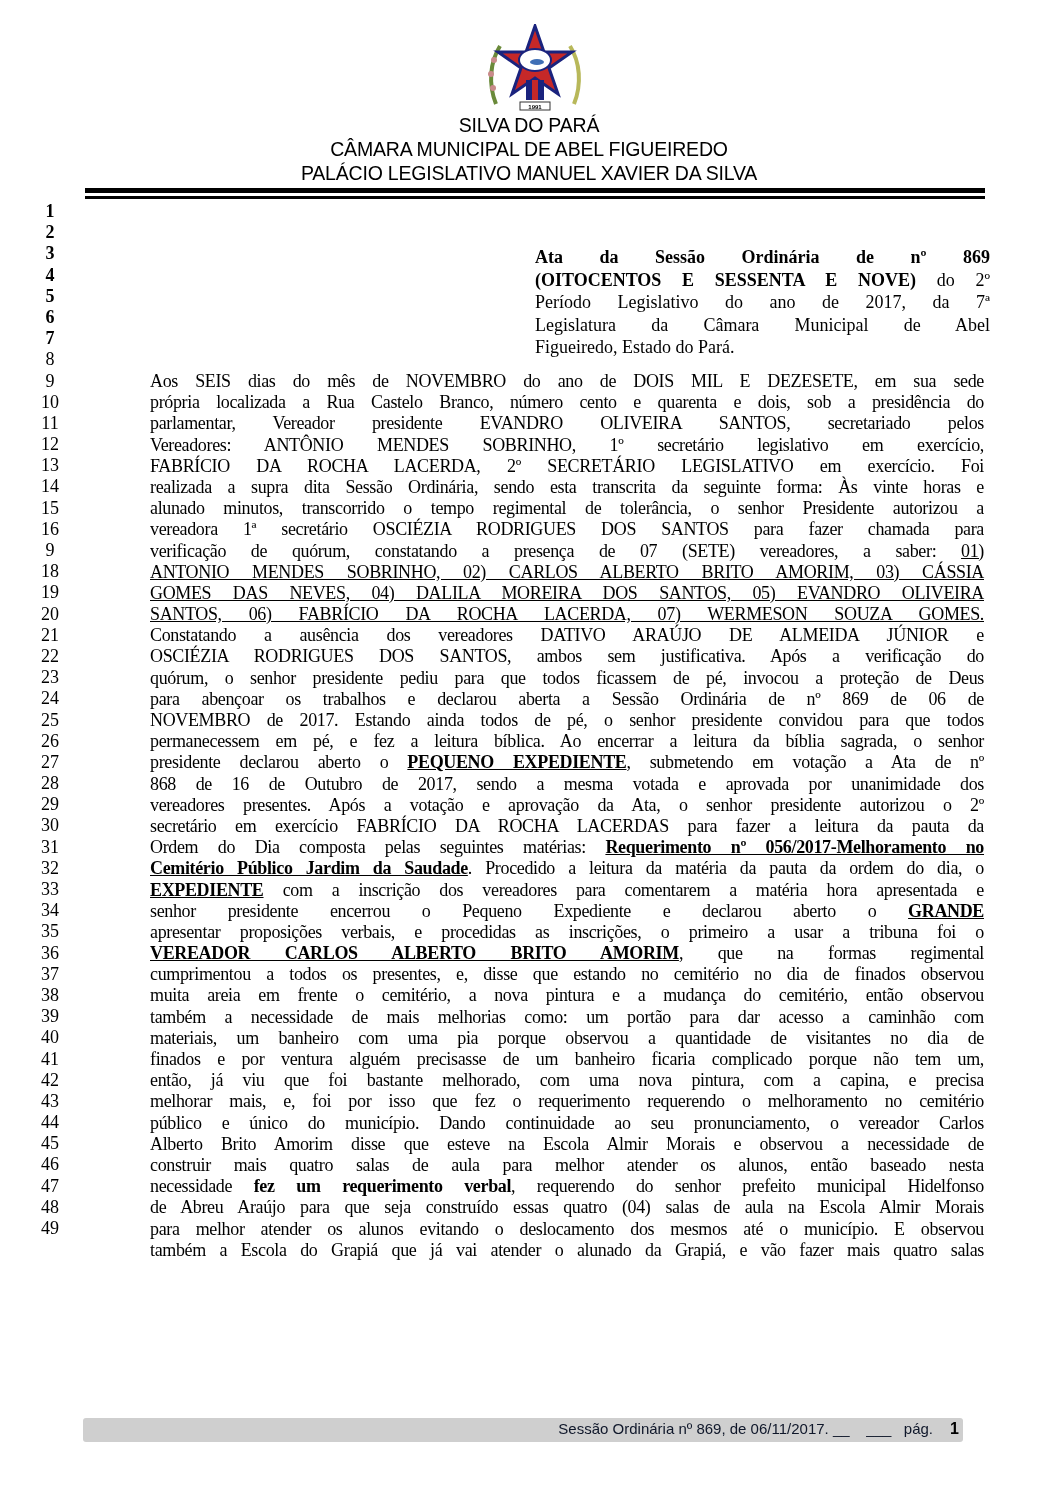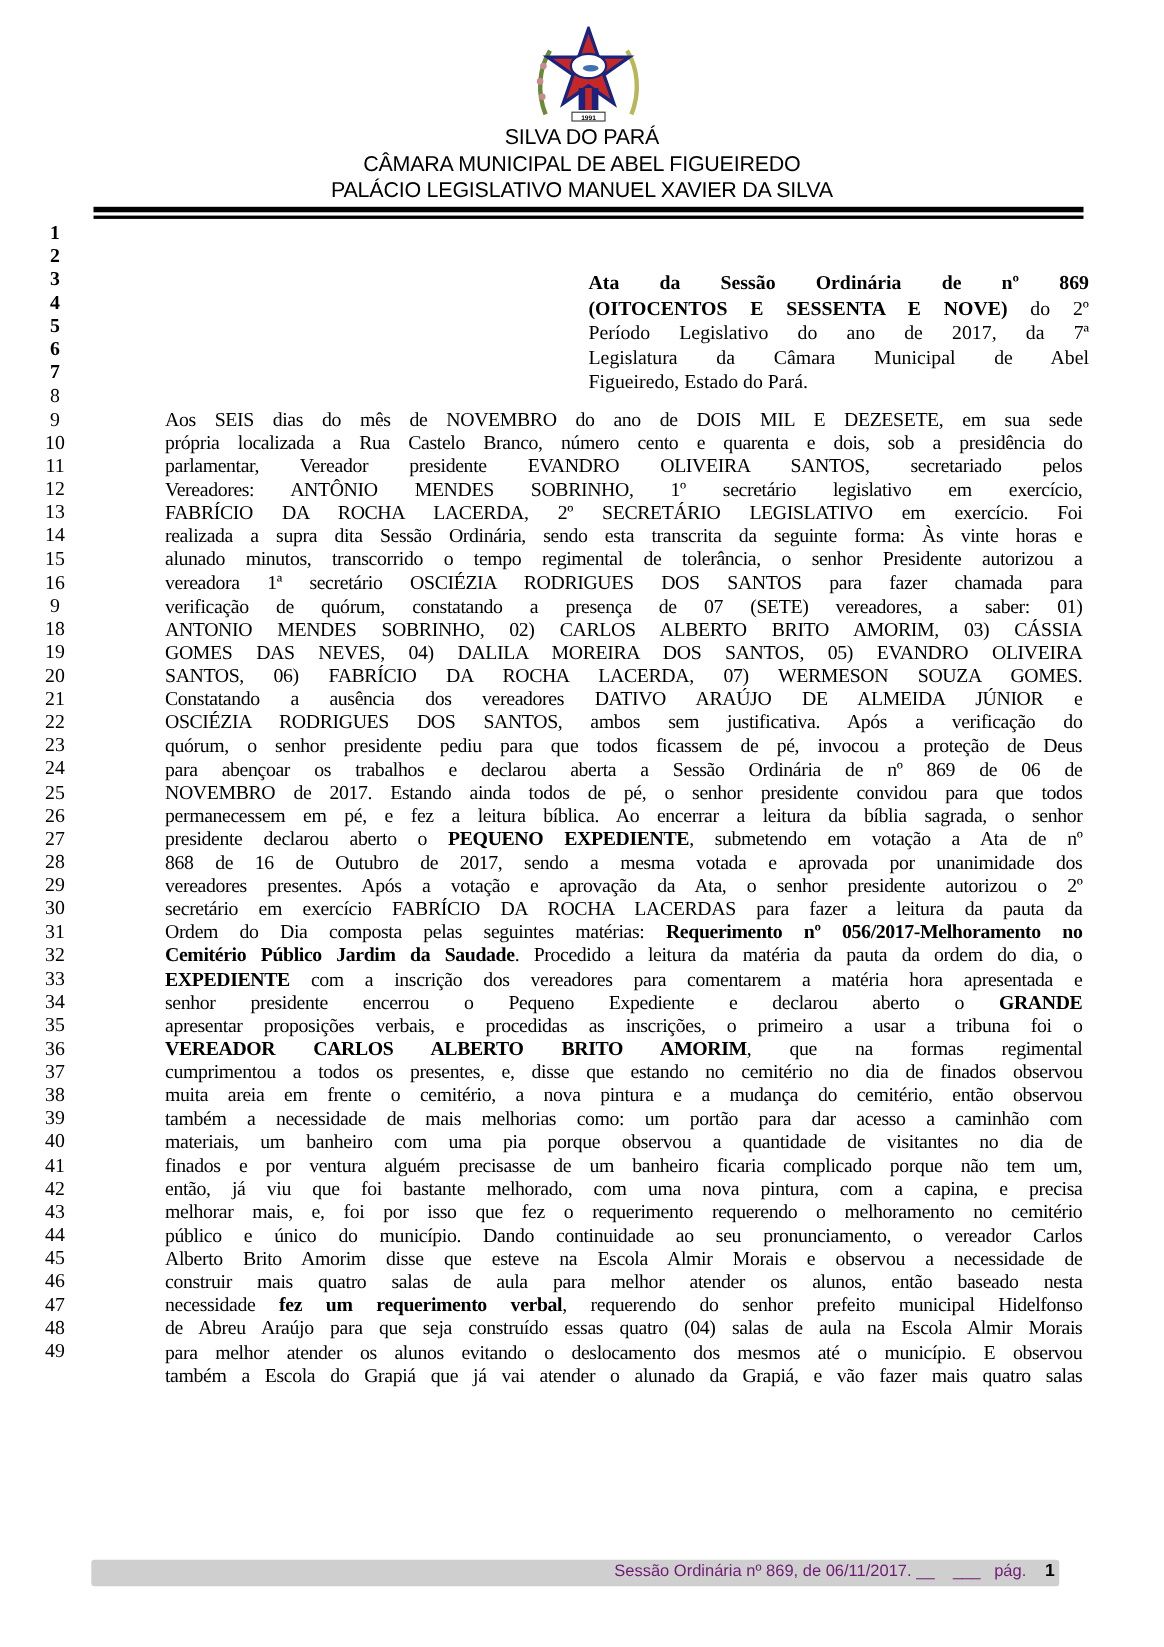--- a/index.html
+++ b/index.html
@@ -34,30 +34,30 @@
     }
     .title-block .tline { display: block; text-align: justify; text-align-last: justify; height: 22.6px; }
     .title-block .tline.last { text-align-last: left; }
 
     .body-text {
       position: absolute; left: 150px; top: 371px; width: 834px;
       font-size: 18px; line-height: 21.2px;
       letter-spacing: -0.35px;
     }
     .body-text .bline { display: block; height: 21.2px; white-space: nowrap; text-align: justify; text-align-last: justify; }
-    .u { }
+    .u { text-decoration: underline; }
     .b { font-weight: bold; }
 
     .footer-bar {
       position: absolute; left: 83px; top: 1418px; width: 880px; height: 24px;
       background: #cfcfcf; border-radius: 3px;
     }
     .footer-text {
       position: absolute; right: 30px; top: 2px;
-      font-family: "Liberation Sans", sans-serif; font-size: 15px; line-height: 18px; color: #701a75;
+      font-family: "Liberation Sans", sans-serif; font-size: 15px; line-height: 18px; color: #0f172a;
       white-space: pre;
     }
     .footer-page {
       position: absolute; right: 0; top: 1420px; left: 950px;
       font-family: "Liberation Sans", sans-serif; font-size: 16px; font-weight: bold;
     }
   </style>
 </head>
 <body>
 

